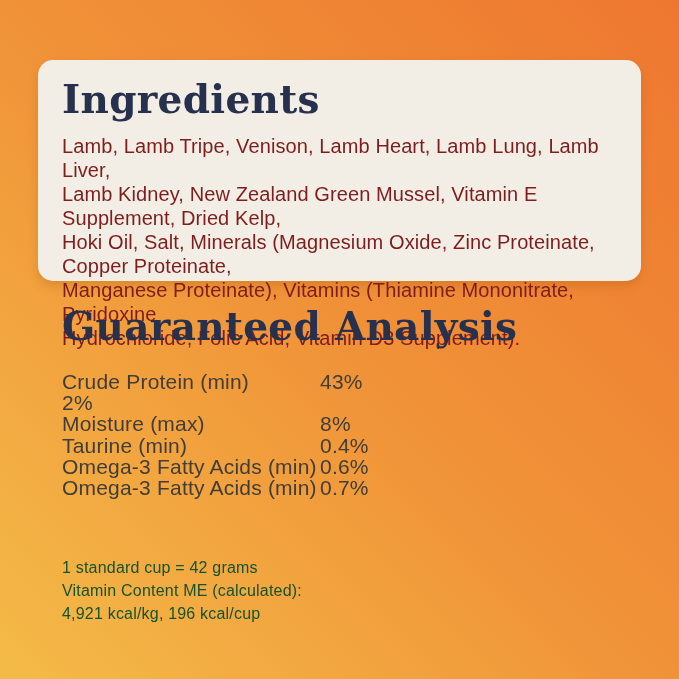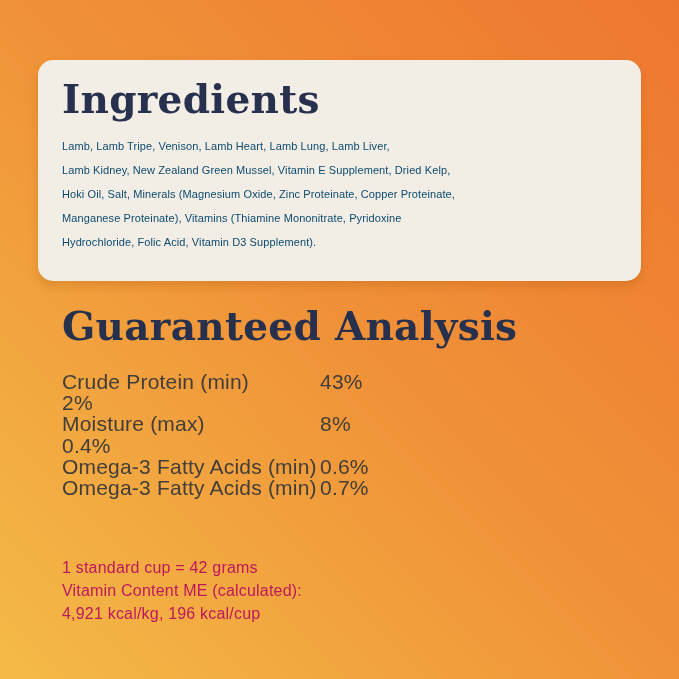--- a/index.html
+++ b/index.html
@@ -33,23 +33,23 @@
     font-weight: 700;
     color: #27304D;
     font-size: 39px;
     line-height: 46px;
     margin: 0;
     letter-spacing: 0.3px;
   }
 
   .ingredients-text {
     margin: 12px 0 0 0;
-    font-size: 11px;
+    font-size: 20px;
     line-height: 24px;
-    color: #0c4a6e;
+    color: #7f1d1d;
     letter-spacing: 0.1px;
   }
   .ingredients-text .line { display: block; }
 
   .ga-title {
     position: absolute;
     left: 62px;
     top: 303px;
   }
 
@@ -68,21 +68,21 @@
   }
   .ga-row .ga-label { width: 258px; }
   .ga-row .ga-value { flex: 0 0 auto; }
 
   .feeding-info {
     position: absolute;
     left: 62px;
     top: 556px;
     font-size: 16px;
     line-height: 23px;
-    color: #be185d;
+    color: #14532d;
     letter-spacing: 0.2px;
   }
   .feeding-info .line { display: block; }
 </style>
 </head>
 <body>
 
 <div class="ingredients-card">
   <h1 class="serif-heading">Ingredients</h1>
   <p class="ingredients-text">
@@ -102,20 +102,21 @@
     <span class="ga-value">43%</span>
   </div>
   <div class="ga-row">
     <span class="ga-value">2%</span>
   </div>
   <div class="ga-row">
     <span class="ga-label">Moisture (max)</span>
     <span class="ga-value">8%</span>
   </div>
   <div class="ga-row">
+    <span class="ga-label">Taurine (min)</span>
     <span class="ga-value">0.4%</span>
   </div>
   <div class="ga-row">
     <span class="ga-label">Omega-3 Fatty Acids (min)</span>
     <span class="ga-value">0.6%</span>
   </div>
   <div class="ga-row">
     <span class="ga-label">Omega-3 Fatty Acids (min)</span>
     <span class="ga-value">0.7%</span>
   </div>

